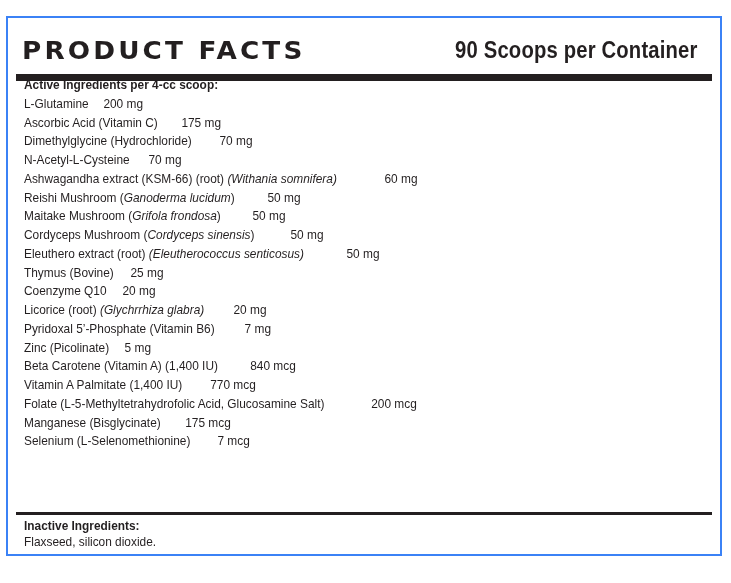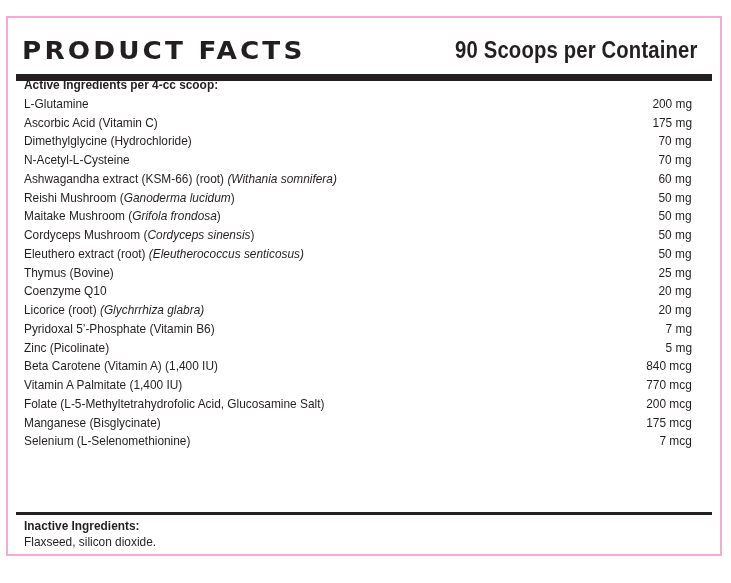--- a/index.html
+++ b/index.html
@@ -1,19 +1,19 @@
 <!DOCTYPE html>
 <html><head>
   <meta charset="utf-8">
   <style>
     html, body { margin: 0; padding: 0; background: #ffffff; }
     body { width: 731px; height: 583px; position: relative; overflow: hidden; }
     .label-box {
       position: absolute; left: 6px; top: 16px; width: 716px; height: 540px;
-      border: 2px solid #f9a8d4; box-sizing: border-box; background: #fff;
+      border: 2px solid #3b82f6; box-sizing: border-box; background: #fff;
       color: #231f20; font-family: "Liberation Sans", sans-serif;
     }
     .header {
       position: absolute; left: 14px; top: 10px; right: 22px; height: 44px;
       display: flex; align-items: center; justify-content: space-between;
     }
     .title {
       font-family: "DejaVu Sans", sans-serif; font-weight: bold; font-size: 25px;
       letter-spacing: 3px; transform: scaleX(1.05); transform-origin: left center;
     }
@@ -22,21 +22,21 @@
       transform: scaleX(0.88); transform-origin: right center; letter-spacing: 0.2px;
     }
     .rule-thick { position: absolute; left: 8px; right: 8px; height: 7px; background: #231f20; top: 56px; }
     .rule-bottom { position: absolute; left: 8px; right: 8px; height: 3px; background: #231f20; top: 494px; }
     .active-header {
       position: absolute; left: 16px; top: 59px; font-weight: bold; font-size: 13.5px;
       transform: scaleX(0.88); transform-origin: left center; white-space: nowrap;
     }
     .rows { position: absolute; left: 16px; right: 28px; top: 76px; }
     .row {
-      display: flex; justify-content: space-between; align-items: center;
+      display: flex; align-items: center;
       height: 18.75px; font-size: 13.5px; white-space: nowrap;
     }
     .row .name { transform: scaleX(0.88); transform-origin: left center; }
     .row .amt { transform: scaleX(0.88); transform-origin: right center; }
     .row .name i { font-style: italic; }
     .inactive {
       position: absolute; left: 16px; top: 500px; font-size: 13.5px; line-height: 16px;
       transform: scaleX(0.88); transform-origin: left top; white-space: nowrap;
     }
     .inactive .ih { font-weight: bold; display: block; }

